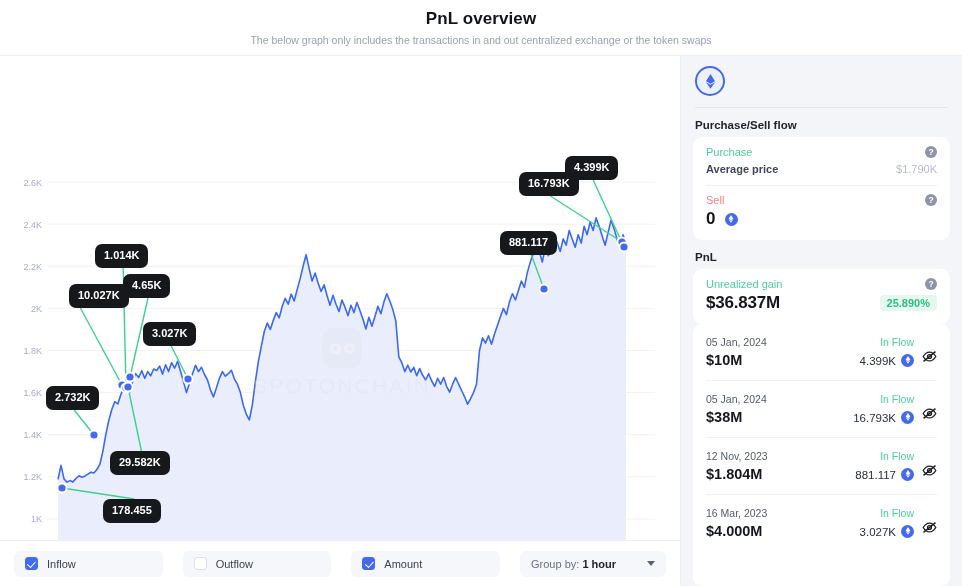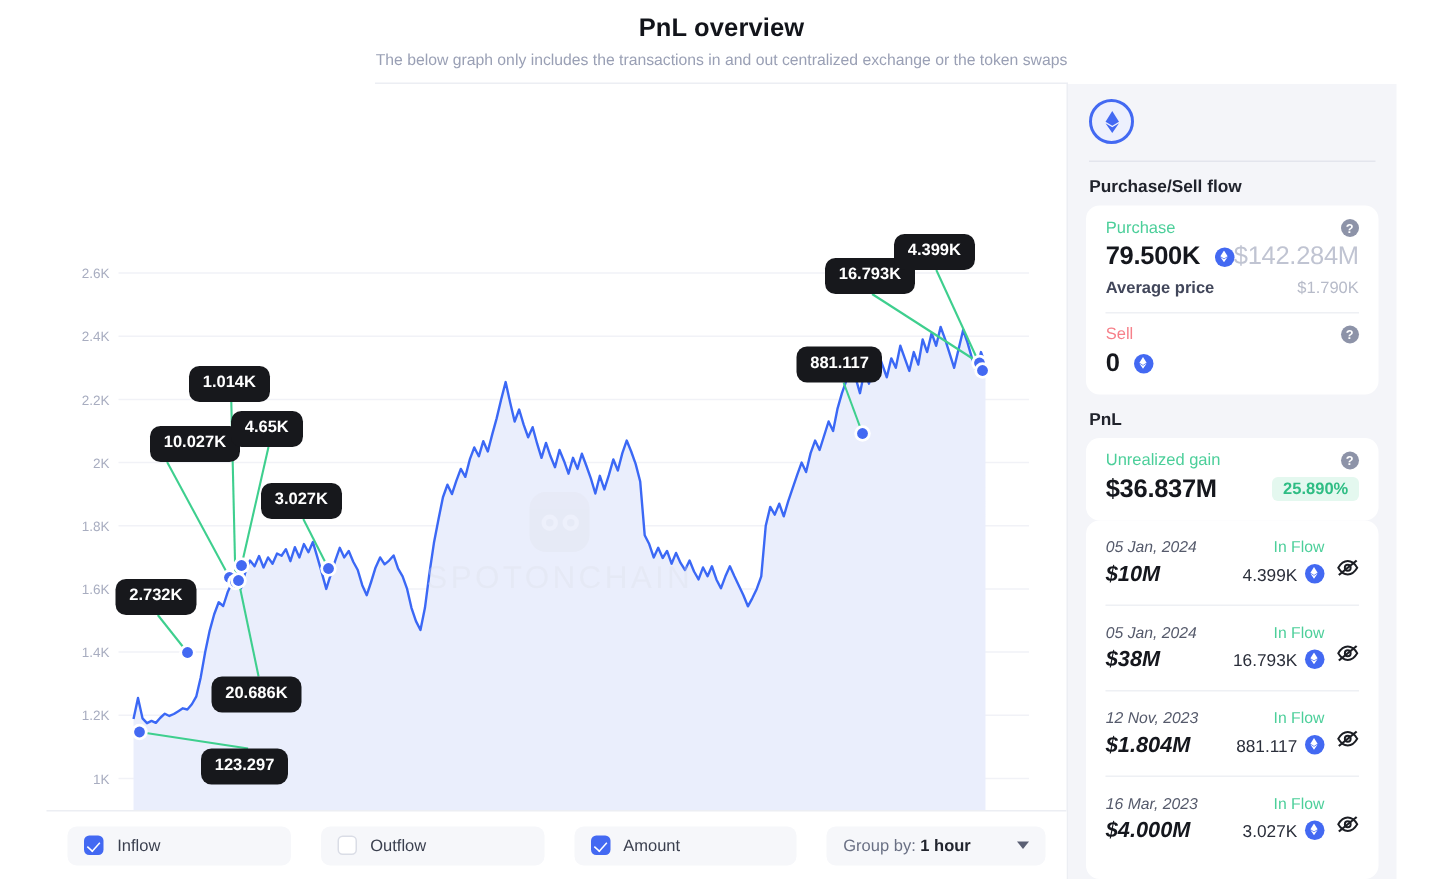--- a/index.html
+++ b/index.html
@@ -7,21 +7,20 @@
     width: 962px; height: 586px;
     font-family: "Liberation Sans", sans-serif;
     background: #ffffff;
     overflow: hidden;
   }
   .app {
     position: relative;
     width: 962px; height: 586px;
     display: flex; flex-direction: column;
     background: #ffffff;
-    align-items: center;
   }
 
   
   .header {
     height: 56px;
     flex: 0 0 56px;
     display: flex; flex-direction: column;
     align-items: center; justify-content: center;
     background: #ffffff;
     border-bottom: 1px solid #eceef3;
@@ -222,21 +221,21 @@
     padding: 0 13px;
     flex: 1 1 auto;
     overflow: hidden;
   }
   .node {
     display: flex; align-items: flex-start;
     padding: 11px 0 10px;
     border-top: 1px solid #eef0f4;
   }
   .node:first-child { border-top: none; }
-  .node-left { flex: 1 1 auto; min-width: 0; font-style: italic; }
+  .node-left { flex: 1 1 auto; min-width: 0; }
   .node-date { font-size: 10.5px; color: #555a6b; line-height: 14px; }
   .node-amt { font-size: 14.5px; font-weight: bold; color: #15171d; margin-top: 2px; line-height: 18px; }
   .node-right { text-align: right; margin-right: 8px; }
   .node-flow { font-size: 10.5px; color: #4ccf9a; line-height: 14px; }
   .node-qty { font-size: 11.5px; color: #2a2e3a; margin-top: 3px; line-height: 18px; white-space: nowrap; }
   .eye { flex: 0 0 15px; margin-top: 14px; }
 </style>
 </head>
 <body>
 
@@ -350,25 +349,25 @@
 
         <div class="watermark">
           <div class="wm-logo">
             <span class="dot-a"></span>
               <span class="dot-b"></span>
           </div>
           <div class="wm-text">SPOTONCHAIN</div>
         </div>
 
         <div id="pills">
-            <div class="pill" style="left: 103px; top: 443px;">123.297</div>
+            <div class="pill" style="left: 103px; top: 443px;">178.455</div>
             <div class="pill" style="left: 46px; top: 330px;">2.732K</div>
             <div class="pill" style="left: 49px; top: 228px; margin-left: 20px;">10.027K</div>
             <div class="pill" style="left: 95px; top: 188px;">1.014K</div>
-            <div class="pill" style="left: 110px; top: 395px;">20.686K</div>
+            <div class="pill" style="left: 110px; top: 395px;">29.582K</div>
             <div class="pill" style="left: 123px; top: 218px;">4.65K</div>
             <div class="pill" style="left: 143px; top: 266px;">3.027K</div>
             <div class="pill" style="left: 500px; top: 175px;">881.117</div>
             <div class="pill" style="left: 519px; top: 116px;">16.793K</div>
             <div class="pill" style="left: 565px; top: 100px;">4.399K</div>
           </div>
       </div>
 
       <div class="bottombar">
         <div class="ctrl chk">
@@ -404,32 +403,20 @@
         </div>
       </div>
       <div class="sb-divider"></div>
 
       <div class="sb-heading">Purchase/Sell flow</div>
 
       <div class="card">
         <div class="row-head">
           <span class="lbl-purchase">Purchase</span>
           <span class="qmark">?</span>
-        </div>
-        <div class="row-val">
-          <span class="big">
-            <span>79.500K</span>
-            <span class="eth-mini">
-              <svg width="6" height="8" viewBox="0 0 12 19">
-                  <path d="M6 0 L11.7 9.1 L6 12.5 L0.3 9.1 Z" fill="#ffffff"></path>
-                  <path d="M6 13.7 L11.7 10.3 L6 18.6 L0.3 10.3 Z" fill="#ffffff"></path>
-                </svg>
-            </span>
-          </span>
-          <span class="big-muted">$142.284M</span>
         </div>
         <div class="row-sub">
           <span class="sub-l">Average price</span>
           <span class="sub-r">$1.790K</span>
         </div>
         <div class="card-sep"></div>
         <div class="row-head">
           <span class="lbl-sell">Sell</span>
           <span class="qmark">?</span>
         </div>

